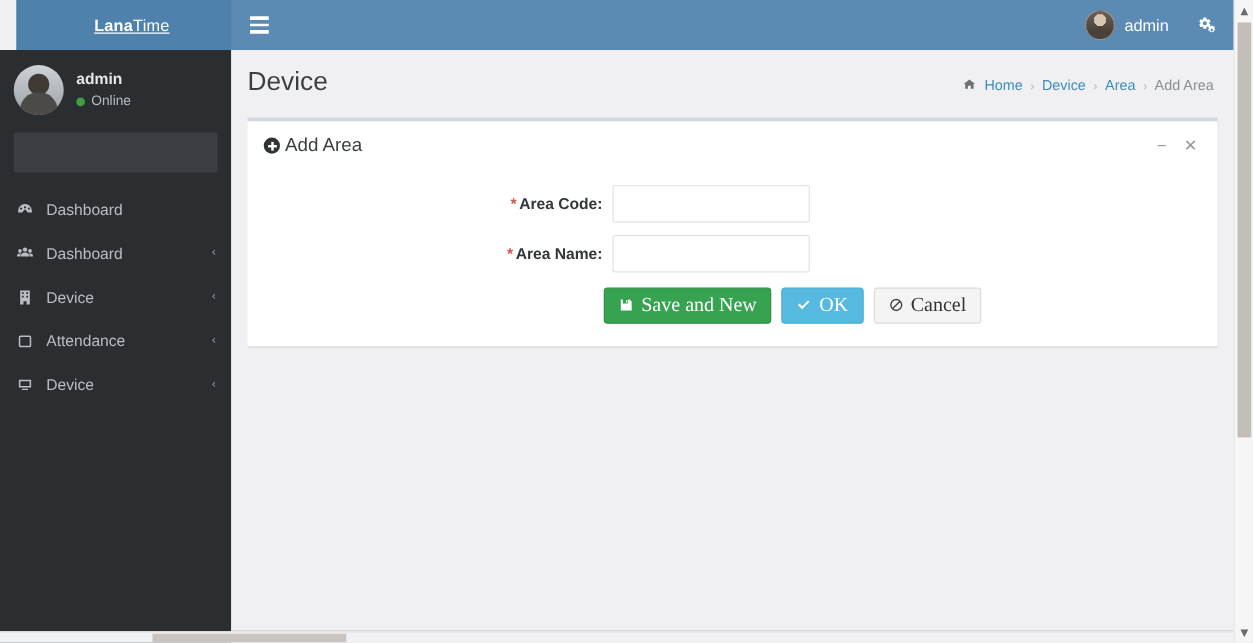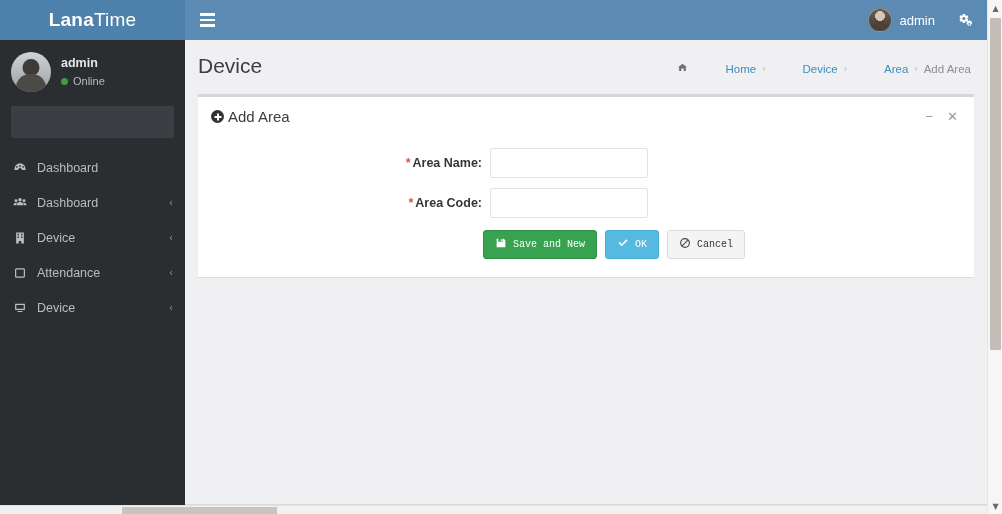--- a/index.html
+++ b/index.html
@@ -6,27 +6,28 @@
   html, body {
     width: 1002px; height: 514px;
     font-family: "Liberation Sans", sans-serif;
     background: #f0f0f2;
     overflow: hidden;
   }
   .app { position: relative; width: 1002px; height: 514px; }
 
   
   .logo {
-    position: absolute; left: 0; top: 0;
+    position: absolute; left: 13px; top: 0;
     width: 185px; height: 40px;
     background: #4e81ab;
     color: #ffffff;
-    font-size: 19px;
+    font-size: 13px;
     display: flex; align-items: center; justify-content: center;
     letter-spacing: .2px;
+    text-decoration: underline;
   }
   .logo b { font-weight: bold; }
   .logo span.light { font-weight: normal; color: #ffffff; }
 
   .navbar {
     position: absolute; left: 185px; top: 0;
     width: 802px; height: 40px;
     background: #5b8bb3;
     display: flex; align-items: center;
   }
@@ -150,21 +151,21 @@
   .page-title {
     font-size: 21px; color: #3b3f42; font-weight: normal;
   }
   .breadcrumb {
     position: absolute; right: 16px; top: 22px;
     font-size: 11.5px; color: #6d7276;
     display: flex; align-items: center; gap: 6px;
   }
   .breadcrumb .home-ico { color: #6d7276; font-size: 11px; margin-right: 1px; }
   .breadcrumb .sep { color: #b7bbbe; font-size: 10px; }
-  .breadcrumb a { color: #3c8dbc; text-decoration: none; cursor: pointer; margin-left: 31px; }
+  .breadcrumb a { color: #3c8dbc; text-decoration: none; cursor: pointer; }
   .breadcrumb .active { color: #8a8f93; }
 
   .box {
     margin: 0 13px; background: #ffffff;
     border-top: 3px solid #d2d6de;
     box-shadow: 0 1px 1px rgba(0,0,0,.08);
     position: relative;
   }
   .box-header {
     display: flex; align-items: center;
@@ -218,22 +219,22 @@
     position: absolute; right: 8px; top: 50%;
     transform: translateY(-50%); pointer-events: none;
     font-size: 11px; color: #2c2c2c;
     font-family: "DejaVu Sans", sans-serif;
   }
 
   .btn-row { display: flex; padding-left: 285px; gap: 8px; margin-top: 12px; }
   .btn {
     display: inline-flex; align-items: center; gap: 6px;
     height: 29px; padding: 0 11px; border-radius: 3px;
-    font-size: 10px; border: 1px solid transparent;
-    cursor: pointer; font-family: Liberation Mono, monospace;
+    font-size: 16px; border: 1px solid transparent;
+    cursor: pointer; font-family: Liberation Serif, serif;
   }
   .btn-success { background: #37a350; color: #fff; border-color: #2f9045; }
   .btn-info { background: #56b9e0; color: #fff; border-color: #46aed8; }
   .btn-default { background: #f4f4f4; color: #333; border-color: #dcdcdc; }
   .btn .gl { font-size: 12px; line-height: 1; }
 
   
   .vscroll {
     position: absolute; right: 0; top: 0;
     width: 15px; height: 514px; background: #f6f6f6;
@@ -395,28 +396,28 @@
         <div class="box-tools">
           <span>−</span>
           <span>✕</span>
         </div>
       </div>
 
       <div class="box-body">
 
         <div class="form-group">
           <label class="form-label">
-            <span class="req">*</span><span>Area Name:</span>
+            <span class="req">*</span><span>Area Code:</span>
           </label>
           <input class="form-control" type="text" value="" placeholder="" style="">
         </div>
 
         <div class="form-group">
           <label class="form-label">
-            <span class="req">*</span><span>Area Code:</span>
+            <span class="req">*</span><span>Area Name:</span>
           </label>
           <input class="form-control" type="text" value="" placeholder="" style="">
         </div>
 
 
 
         <div class="btn-row">
           <button class="btn btn-success">
             <span class="gl">
               <svg width="12" height="12" viewBox="0 0 16 16" fill="#ffffff">

